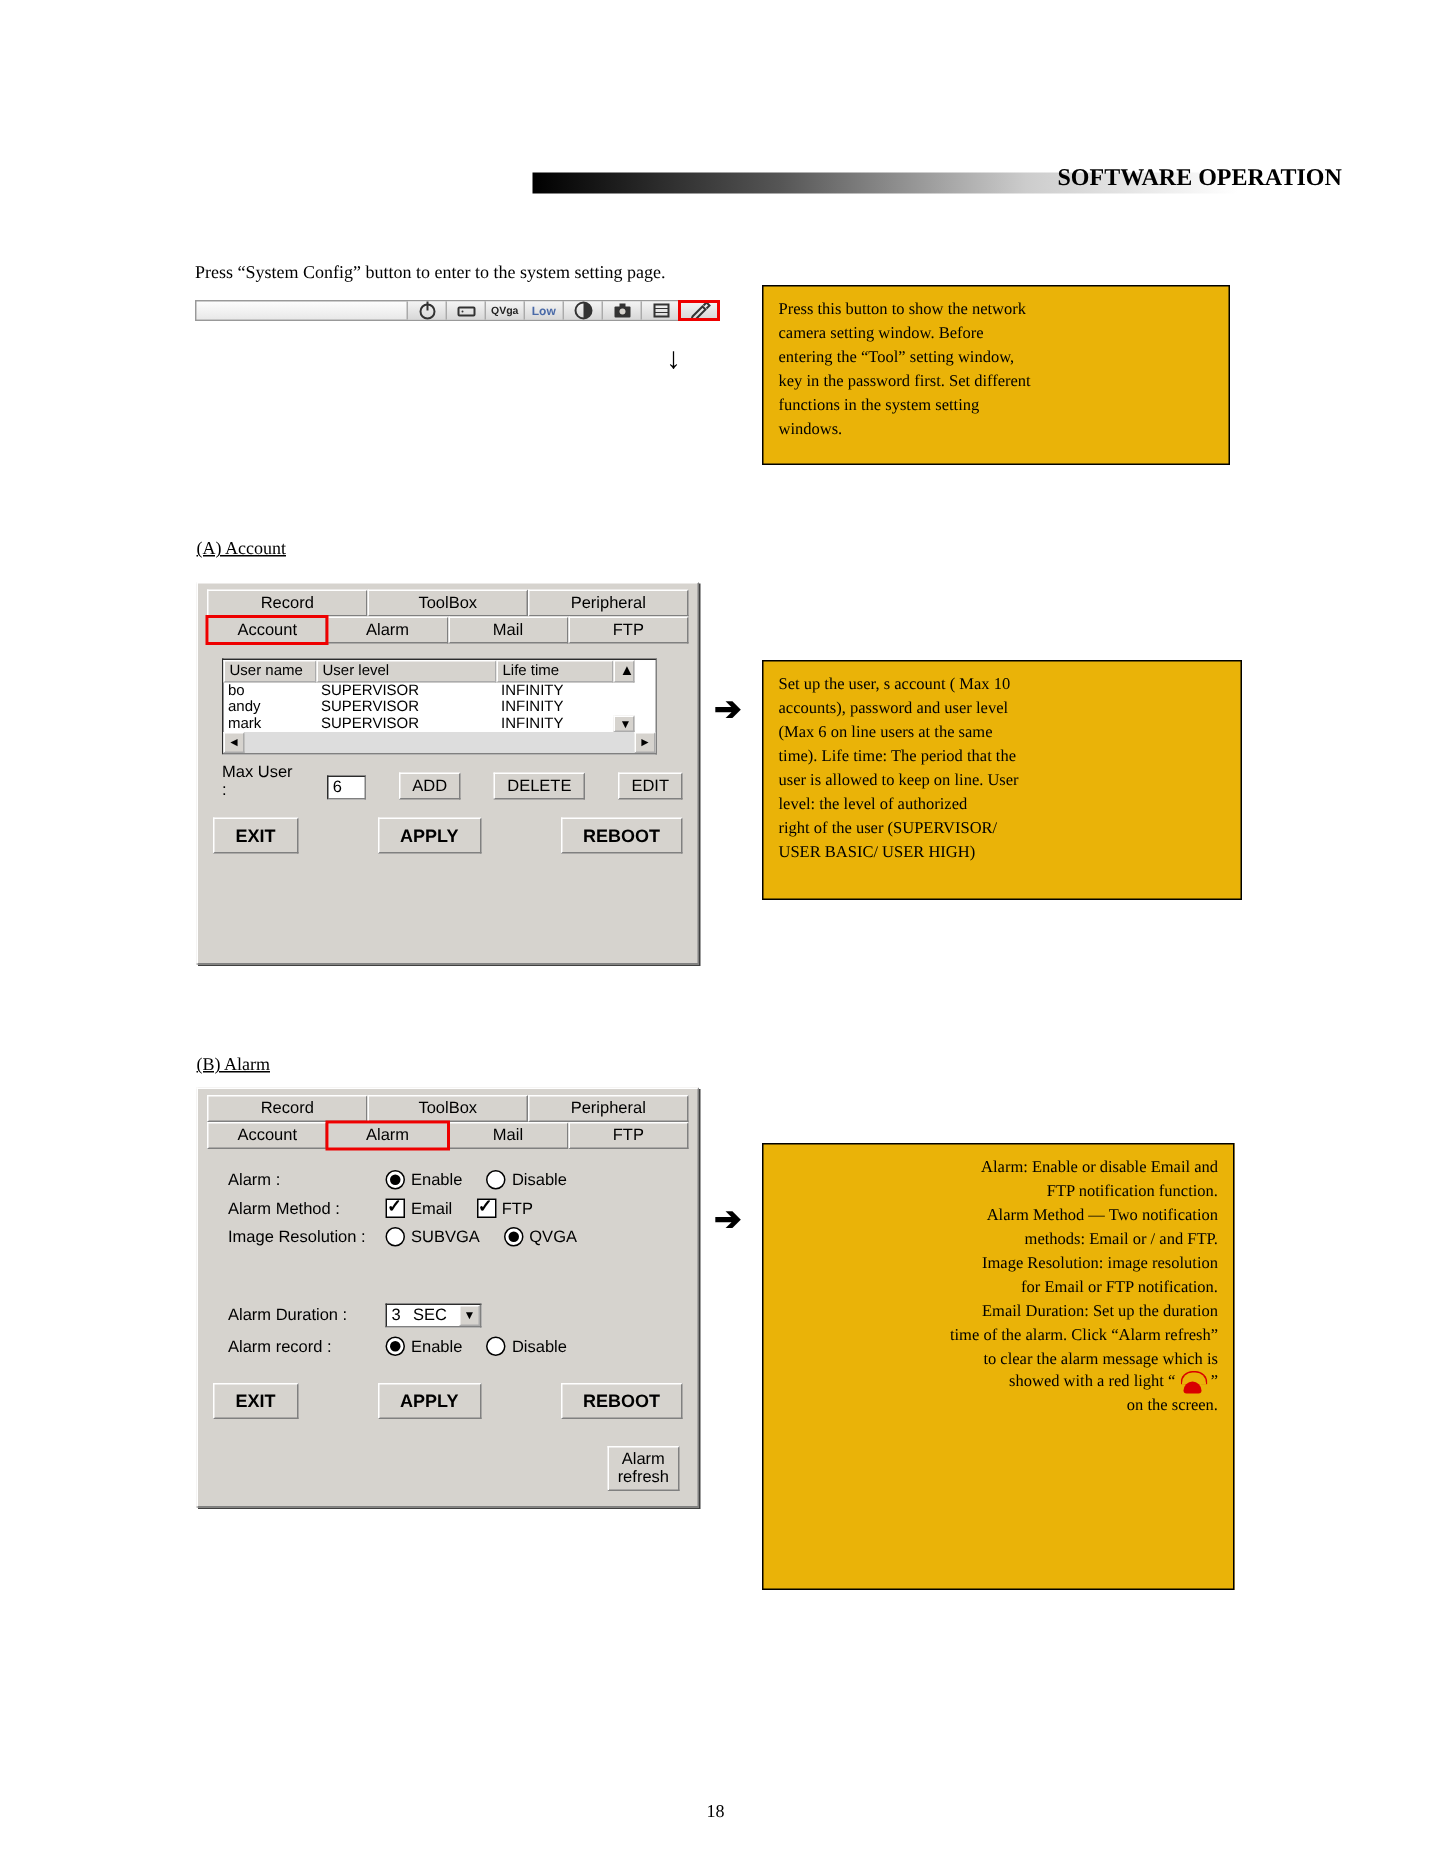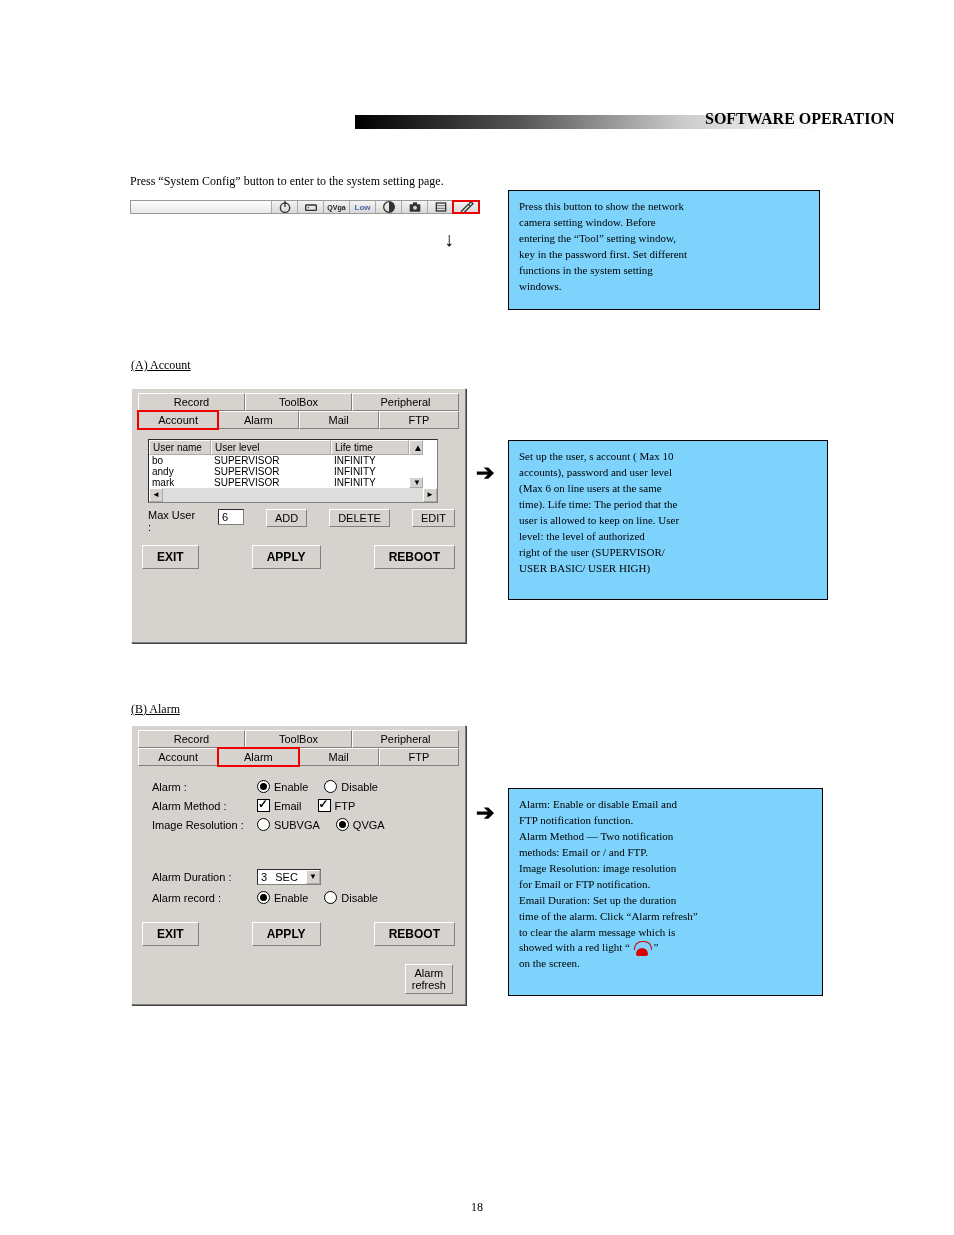--- a/index.html
+++ b/index.html
@@ -77,25 +77,25 @@
     font-size: 20px;
     font-weight: bold;
   }
   
   .callout {
     position: absolute;
     border: 1px solid #000;
     padding: 8px 10px;
     font-size: 11px;
     line-height: 1.45;
-    background: #7dd3fc;
+    background: #eab308;
   }
   .callout-1 { top: 190px; left: 508px; width: 312px; height: 120px; }
   .callout-2 { top: 440px; left: 508px; width: 320px; height: 160px; }
-  .callout-3 { top: 788px; left: 508px; width: 315px; height: 208px; }
+  .callout-3 { top: 762px; left: 508px; width: 315px; height: 298px; text-align: right; }
   .arrow-marker {
     position: absolute;
     font-size: 22px;
     font-weight: bold;
   }
   
   .dialog {
     position: absolute;
     background: #d6d3ce;
     border: 1px solid #808080;
@@ -167,21 +167,21 @@
   }
   .utable-hscroll {
     display:flex;
     background:#ddd;
     height:14px;
   }
   .sb-btn{
     width:14px;height:14px;background:#d6d3ce;border:1px outset #fff;font-size:8px;text-align:center;line-height:12px;
   }
   .maxuser-row{
-    display:flex;align-items:flex-start;gap:22px;margin:4px 0 0 6px;font-size:11px;
+    display:flex;align-items:flex-end;gap:22px;margin:4px 0 0 6px;font-size:11px;
   }
   .win-input{
     background:#fff;border:1px inset #808080;padding:1px 3px;font-size:11px;font-family:inherit;width:26px;
   }
   .win-btn{
     background:#d6d3ce;border:1px solid #808080;border-top-color:#fff;border-left-color:#fff;
     padding:2px 8px;font-size:11px;font-family:inherit;cursor:default;
   }
   .btnbar{
     display:flex;justify-content:space-between;padding:4px 10px 8px 10px;

